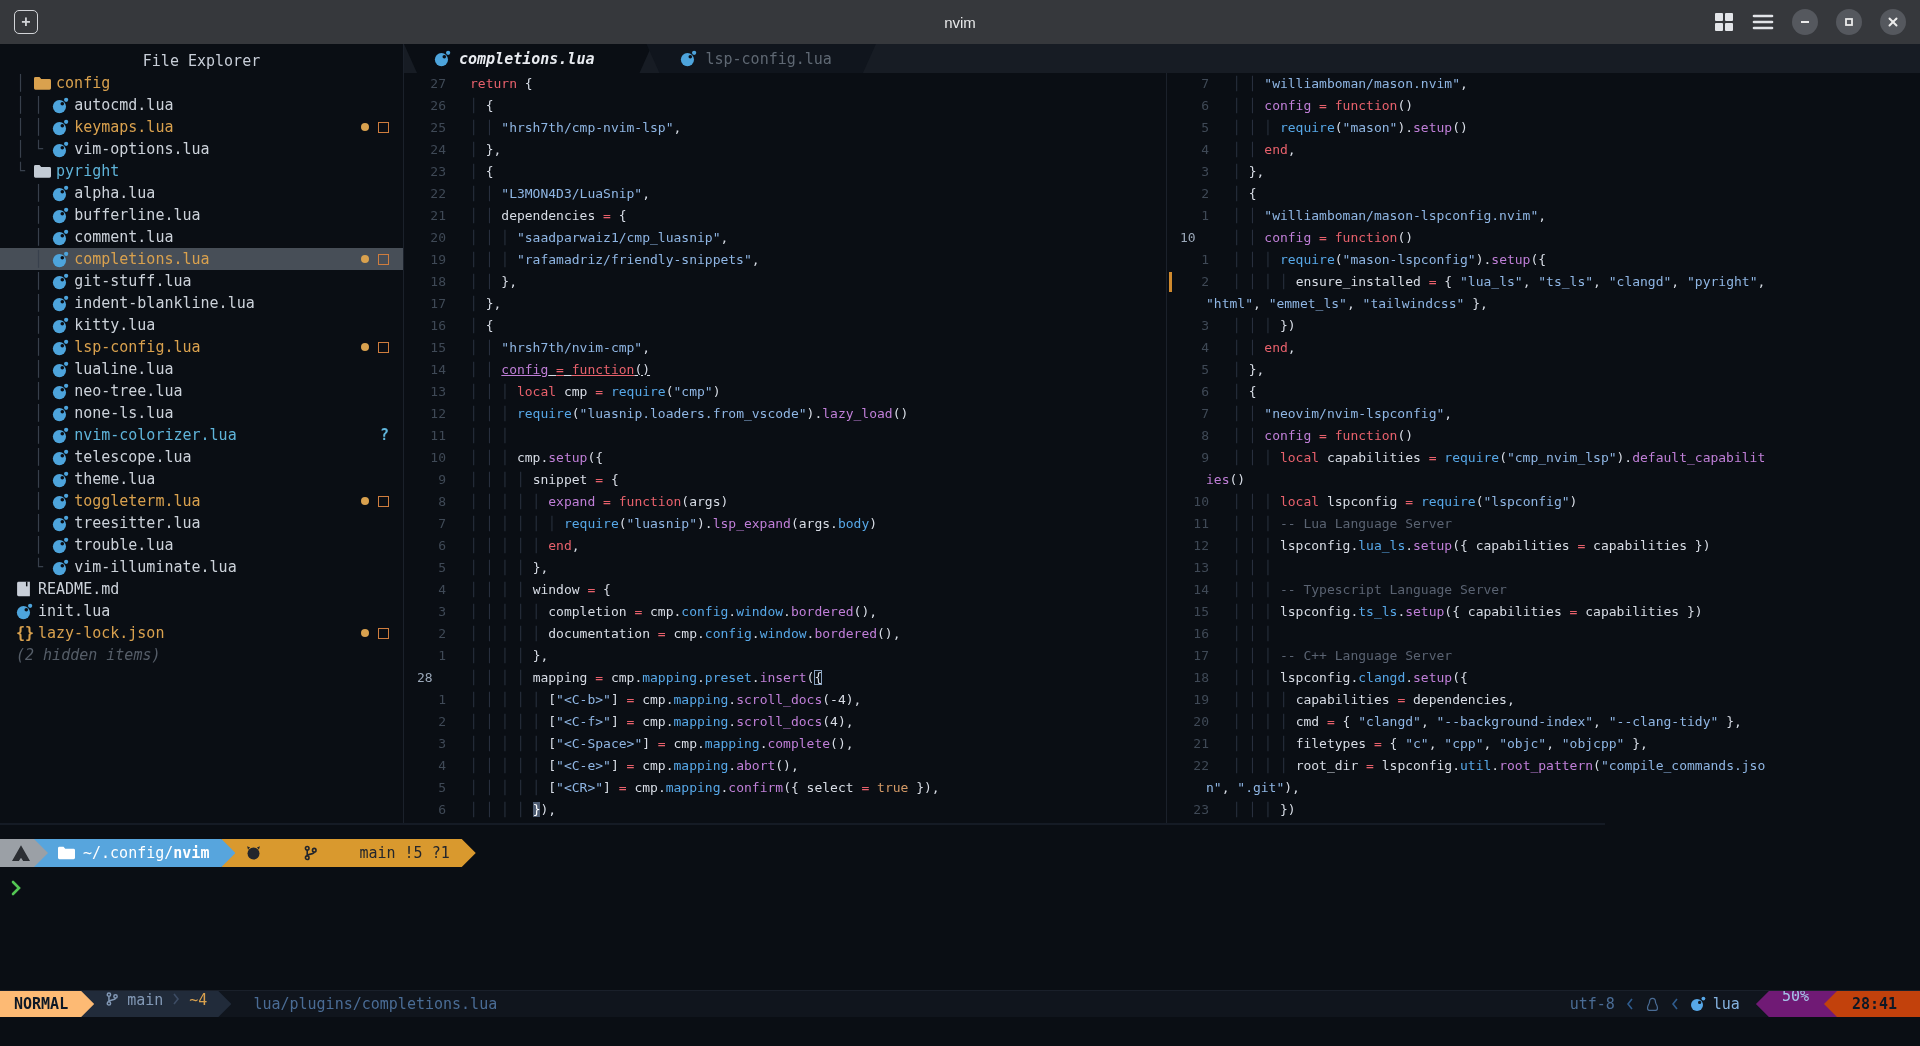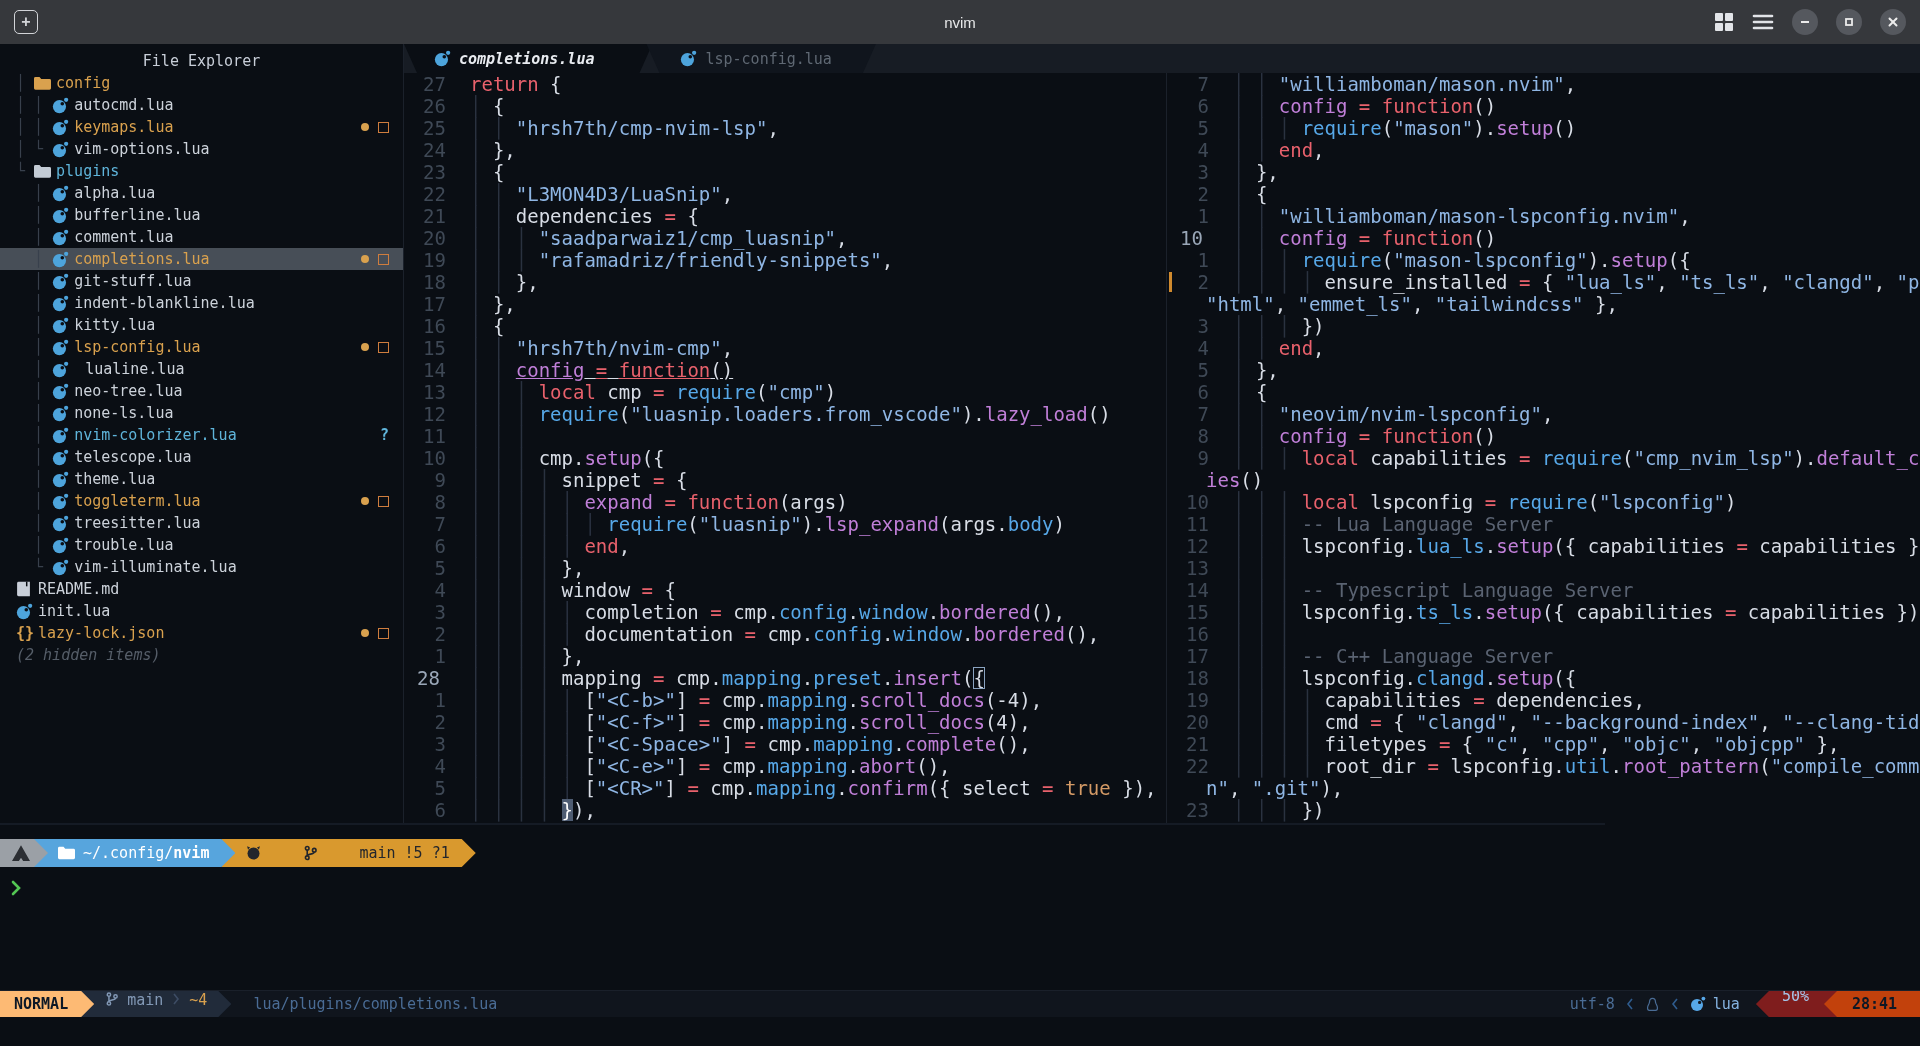--- a/index.html
+++ b/index.html
@@ -34,21 +34,21 @@
 
   
   .tabbar { position:absolute; left:404px; top:44px; width:1516px; height:29px; background:#171c24; display:flex; }
   .tab { height:29px; display:flex; align-items:center; gap:8px; font-size:15px;
          clip-path:polygon(0 0,100% 0,calc(100% - 13px) 100%,13px 100%); }
   .tab.active { background:#0a0e14; color:#e8ebf0; font-weight:bold; font-style:italic; padding:0 58px 0 30px; }
   .tab.inactive { background:#10151d; color:#5f6873; padding:0 44px 0 34px; margin-left:-6px; }
 
   
   .panes { position:absolute; left:404px; top:73px; width:1516px; height:750px; background:#0a0e14; }
-  .pane { position:absolute; top:0; height:750px; overflow:hidden; font-size:19px; line-height:22px; }
+  .pane { position:absolute; top:0; height:750px; overflow:hidden; font-size:13px; line-height:22px; }
   .pane1 { left:0; width:762px; }
   .pane2 { left:762px; width:754px; border-left:1px solid #1b212b; }
   .crow { position:relative; height:22px; display:flex; white-space:pre; }
   .ln { width:56px; flex:none; text-align:right; padding-right:14px; color:#3f4956; }
   .ln.lncur { text-align:left; padding-left:13px; color:#9aa7b8; }
   .code { padding-left:10px; }
   .code.cont { margin-left:-27px; }
   .gitbar { position:absolute; left:2px; top:1px; width:3px; height:20px; background:#d08a2e; }
   .gd { color:#2a3240; }
   .tk { color:#e8616c; } .to { color:#e8616c; }
@@ -83,21 +83,21 @@
              padding:0 16px 0 14px; z-index:3; clip-path:polygon(0 0,calc(100% - 13px) 0,100% 50%,calc(100% - 13px) 100%,0 100%); padding-right:26px; }
   .sl-git { background:#212b3a; display:flex; gap:8px; margin-left:-13px; z-index:2;
             padding:0 24px 0 24px; clip-path:polygon(0 0,calc(100% - 13px) 0,100% 50%,calc(100% - 13px) 100%,0 100%); }
   .sl-branch { color:#8298b5; }
   .sl-diff { color:#d9a14e; }
   .sl-path { display:flex; align-items:center; color:#4a6c95; margin-left:22px; }
   .sl-right { margin-left:auto; display:flex; align-items:stretch; }
   .sl-enc,.sl-ft { display:flex; align-items:center; color:#4a6c95; }
   .sl-ft { color:#84b2e0; gap:7px; }
   .sl-sep { display:flex; align-items:center; padding:0 10px; }
-  .sl-prog { background:#7f1d1d; color:#a6c4e8; display:flex; align-items:center; margin-left:16px; z-index:1;
+  .sl-prog { background:#701a75; color:#a6c4e8; display:flex; align-items:center; margin-left:16px; z-index:1;
              padding:0 28px 16px 26px; clip-path:polygon(13px 0,100% 0,100% 100%,13px 100%,0 50%); }
   .sl-loc { background:#c2410c; color:#0d1826; font-weight:bold; display:flex; align-items:center; margin-left:-13px; z-index:2;
             padding:0 16px 0 28px; min-width:96px; clip-path:polygon(13px 0,100% 0,100% 100%,13px 100%,0 50%); }
   .cmdline { position:absolute; left:0; top:1017px; width:1920px; height:29px; background:#0a0e14; }
 </style>
 </head>
 <body>
 
 <div class="titlebar">
   <div class="tb-newtab">+</div>
@@ -159,21 +159,21 @@
             <circle cx="13.3" cy="2.7" r="2" fill="#4da4dc"></circle>
             <circle cx="9.7" cy="6.3" r="1.7" fill="#0a0e14"></circle>
           </svg></span><span class="fe-label" style="color: rgb(217, 161, 78);">keymaps.lua</span><span class="fe-badges"><span class="bdot"></span><span class="bsq"></span></span></div>
       <div class="fe-row"><span class="fe-pre">│ └ </span><span class="fe-icon"><svg width="17" height="17" viewBox="0 0 16 16">
             <circle cx="7" cy="9" r="6.2" fill="#4da4dc"></circle>
             <circle cx="13.3" cy="2.7" r="2" fill="#4da4dc"></circle>
             <circle cx="9.7" cy="6.3" r="1.7" fill="#0a0e14"></circle>
           </svg></span><span class="fe-label" style="color: rgb(204, 210, 218);">vim-options.lua</span></div>
       <div class="fe-row"><span class="fe-pre">└ </span><span class="fe-icon"><svg width="17" height="15" viewBox="0 0 16 13">
             <path d="M0 1.8 Q0 .4 1.4 .4 H5.2 L6.8 2.2 H14.6 Q16 2.2 16 3.6 V11 Q16 12.4 14.6 12.4 H1.4 Q0 12.4 0 11 Z" fill="#c3cbd5"></path>
-          </svg></span><span class="fe-label" style="color: rgb(95, 180, 218);">plugins</span></div>
+          </svg></span><span class="fe-label" style="color: rgb(95, 180, 218);">pyright</span></div>
       <div class="fe-row"><span class="fe-pre">  │ </span><span class="fe-icon"><svg width="17" height="17" viewBox="0 0 16 16">
             <circle cx="7" cy="9" r="6.2" fill="#4da4dc"></circle>
             <circle cx="13.3" cy="2.7" r="2" fill="#4da4dc"></circle>
             <circle cx="9.7" cy="6.3" r="1.7" fill="#0a0e14"></circle>
           </svg></span><span class="fe-label" style="color: rgb(204, 210, 218);">alpha.lua</span></div>
       <div class="fe-row"><span class="fe-pre">  │ </span><span class="fe-icon"><svg width="17" height="17" viewBox="0 0 16 16">
             <circle cx="7" cy="9" r="6.2" fill="#4da4dc"></circle>
             <circle cx="13.3" cy="2.7" r="2" fill="#4da4dc"></circle>
             <circle cx="9.7" cy="6.3" r="1.7" fill="#0a0e14"></circle>
           </svg></span><span class="fe-label" style="color: rgb(204, 210, 218);">bufferline.lua</span></div>
@@ -204,21 +204,21 @@
           </svg></span><span class="fe-label" style="color: rgb(204, 210, 218);">kitty.lua</span></div>
       <div class="fe-row"><span class="fe-pre">  │ </span><span class="fe-icon"><svg width="17" height="17" viewBox="0 0 16 16">
             <circle cx="7" cy="9" r="6.2" fill="#4da4dc"></circle>
             <circle cx="13.3" cy="2.7" r="2" fill="#4da4dc"></circle>
             <circle cx="9.7" cy="6.3" r="1.7" fill="#0a0e14"></circle>
           </svg></span><span class="fe-label" style="color: rgb(217, 161, 78);">lsp-config.lua</span><span class="fe-badges"><span class="bdot"></span><span class="bsq"></span></span></div>
       <div class="fe-row"><span class="fe-pre">  │ </span><span class="fe-icon"><svg width="17" height="17" viewBox="0 0 16 16">
             <circle cx="7" cy="9" r="6.2" fill="#4da4dc"></circle>
             <circle cx="13.3" cy="2.7" r="2" fill="#4da4dc"></circle>
             <circle cx="9.7" cy="6.3" r="1.7" fill="#0a0e14"></circle>
-          </svg></span><span class="fe-label" style="color: rgb(204, 210, 218); margin-left: 11px;">lualine.lua</span></div>
+          </svg></span><span class="fe-label" style="color: rgb(204, 210, 218);">lualine.lua</span></div>
       <div class="fe-row"><span class="fe-pre">  │ </span><span class="fe-icon"><svg width="17" height="17" viewBox="0 0 16 16">
             <circle cx="7" cy="9" r="6.2" fill="#4da4dc"></circle>
             <circle cx="13.3" cy="2.7" r="2" fill="#4da4dc"></circle>
             <circle cx="9.7" cy="6.3" r="1.7" fill="#0a0e14"></circle>
           </svg></span><span class="fe-label" style="color: rgb(204, 210, 218);">neo-tree.lua</span></div>
       <div class="fe-row"><span class="fe-pre">  │ </span><span class="fe-icon"><svg width="17" height="17" viewBox="0 0 16 16">
             <circle cx="7" cy="9" r="6.2" fill="#4da4dc"></circle>
             <circle cx="13.3" cy="2.7" r="2" fill="#4da4dc"></circle>
             <circle cx="9.7" cy="6.3" r="1.7" fill="#0a0e14"></circle>
           </svg></span><span class="fe-label" style="color: rgb(204, 210, 218);">none-ls.lua</span></div>

